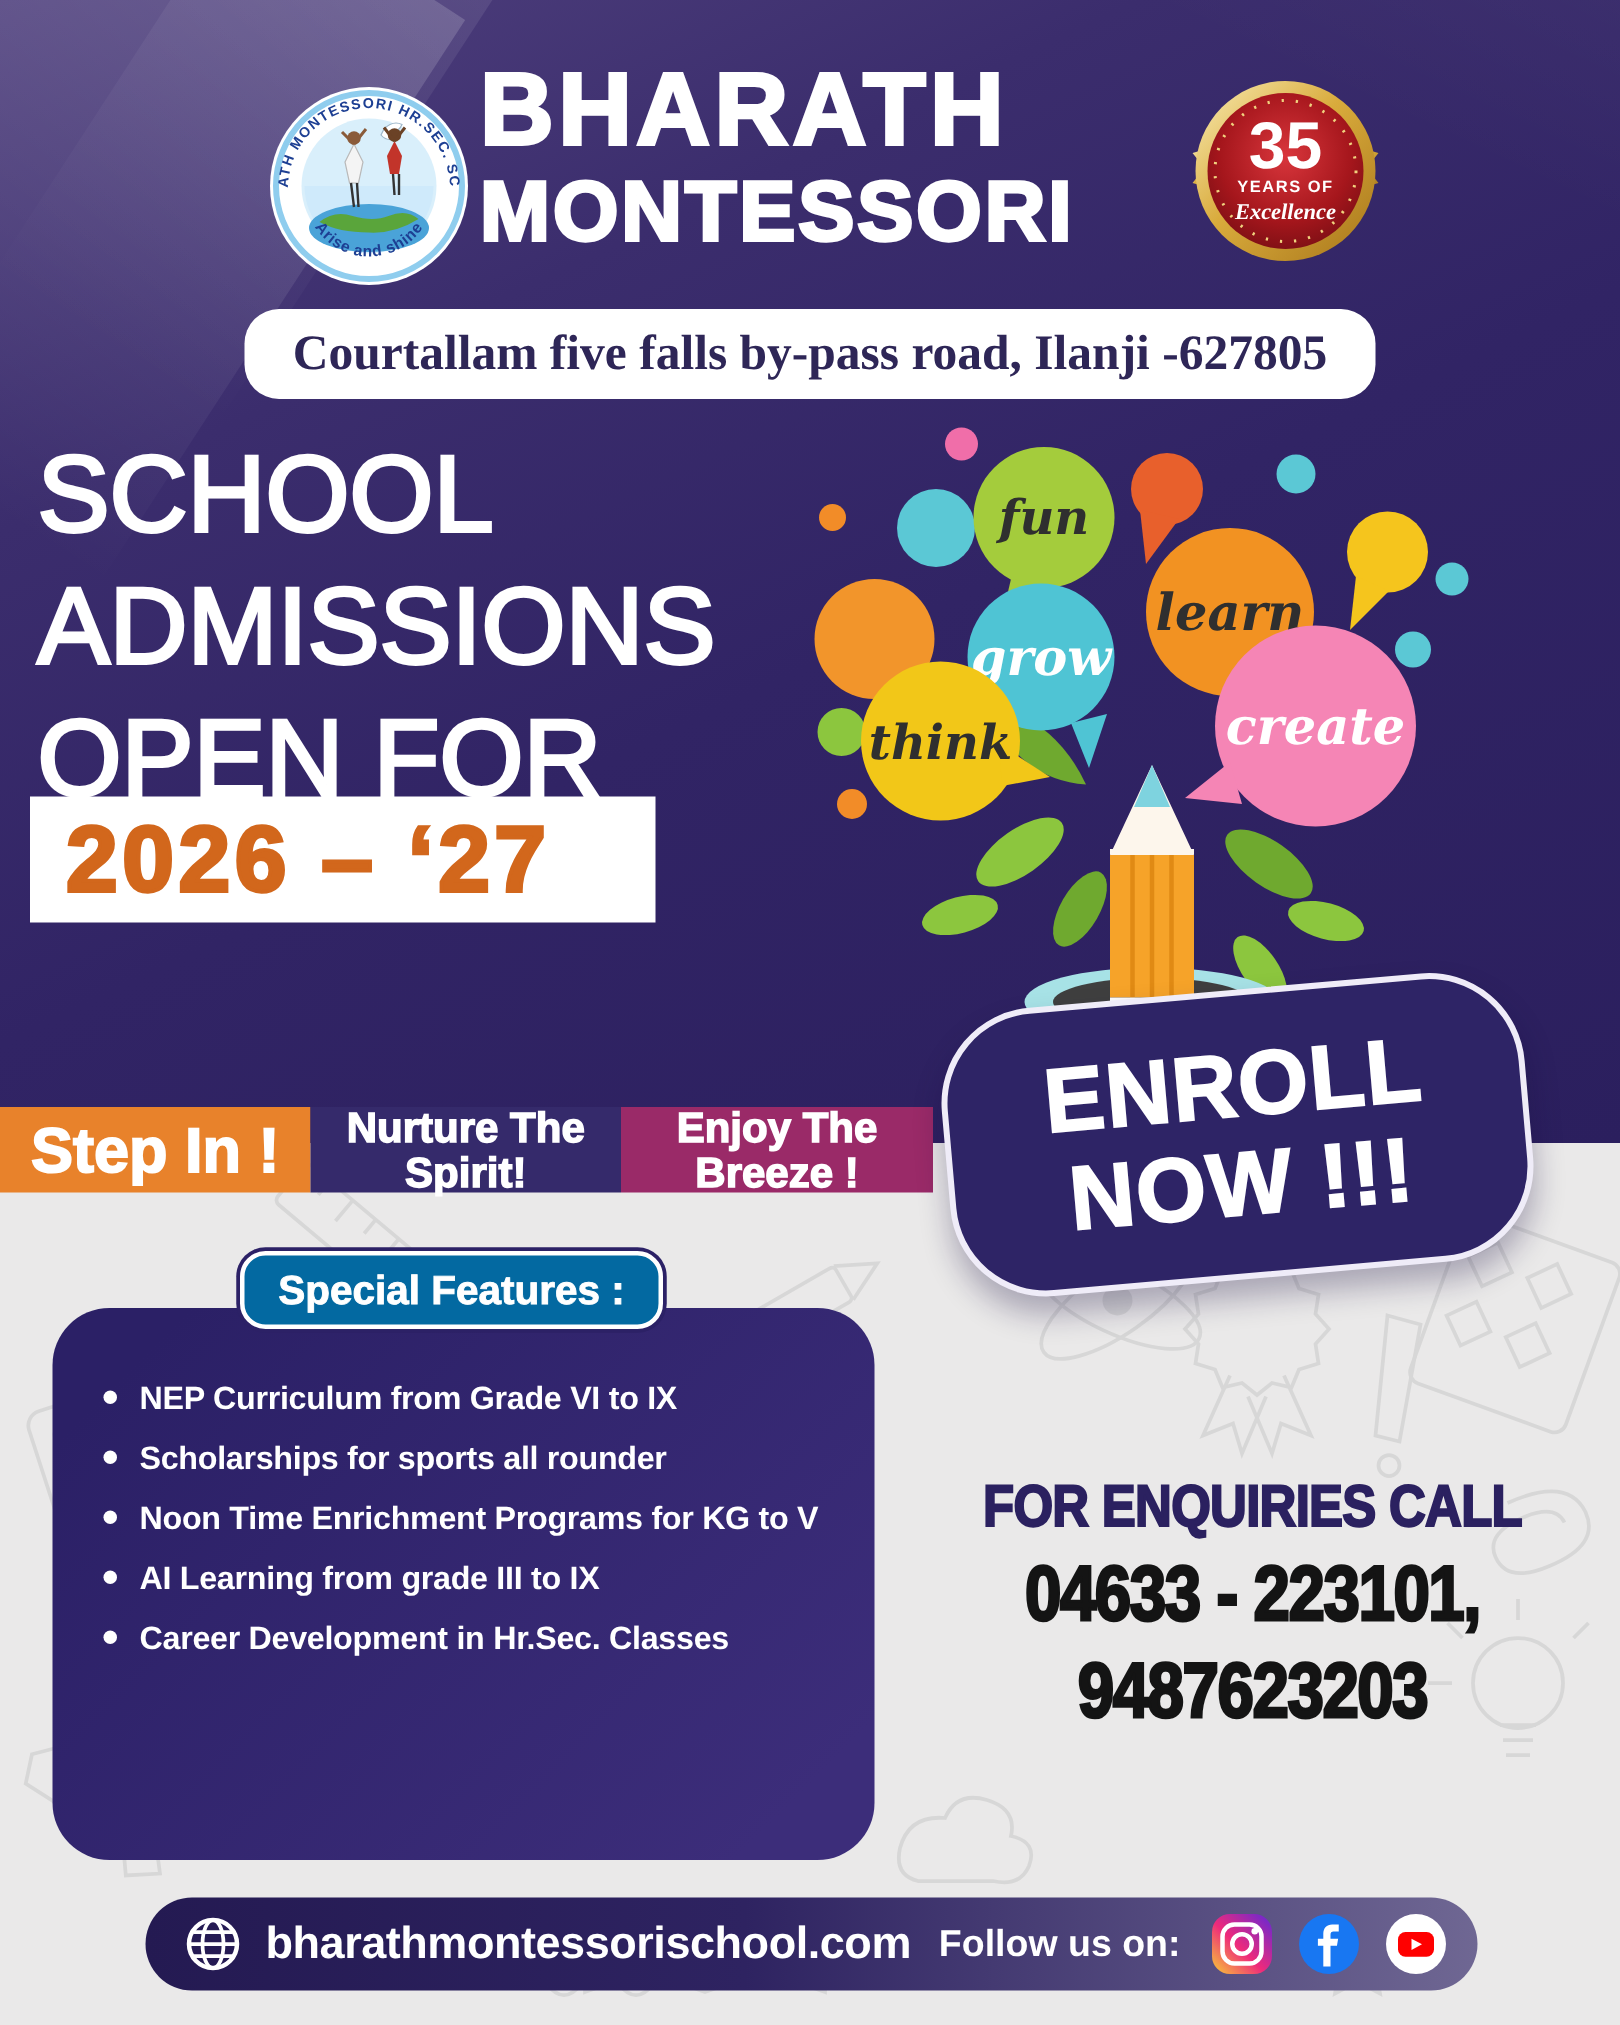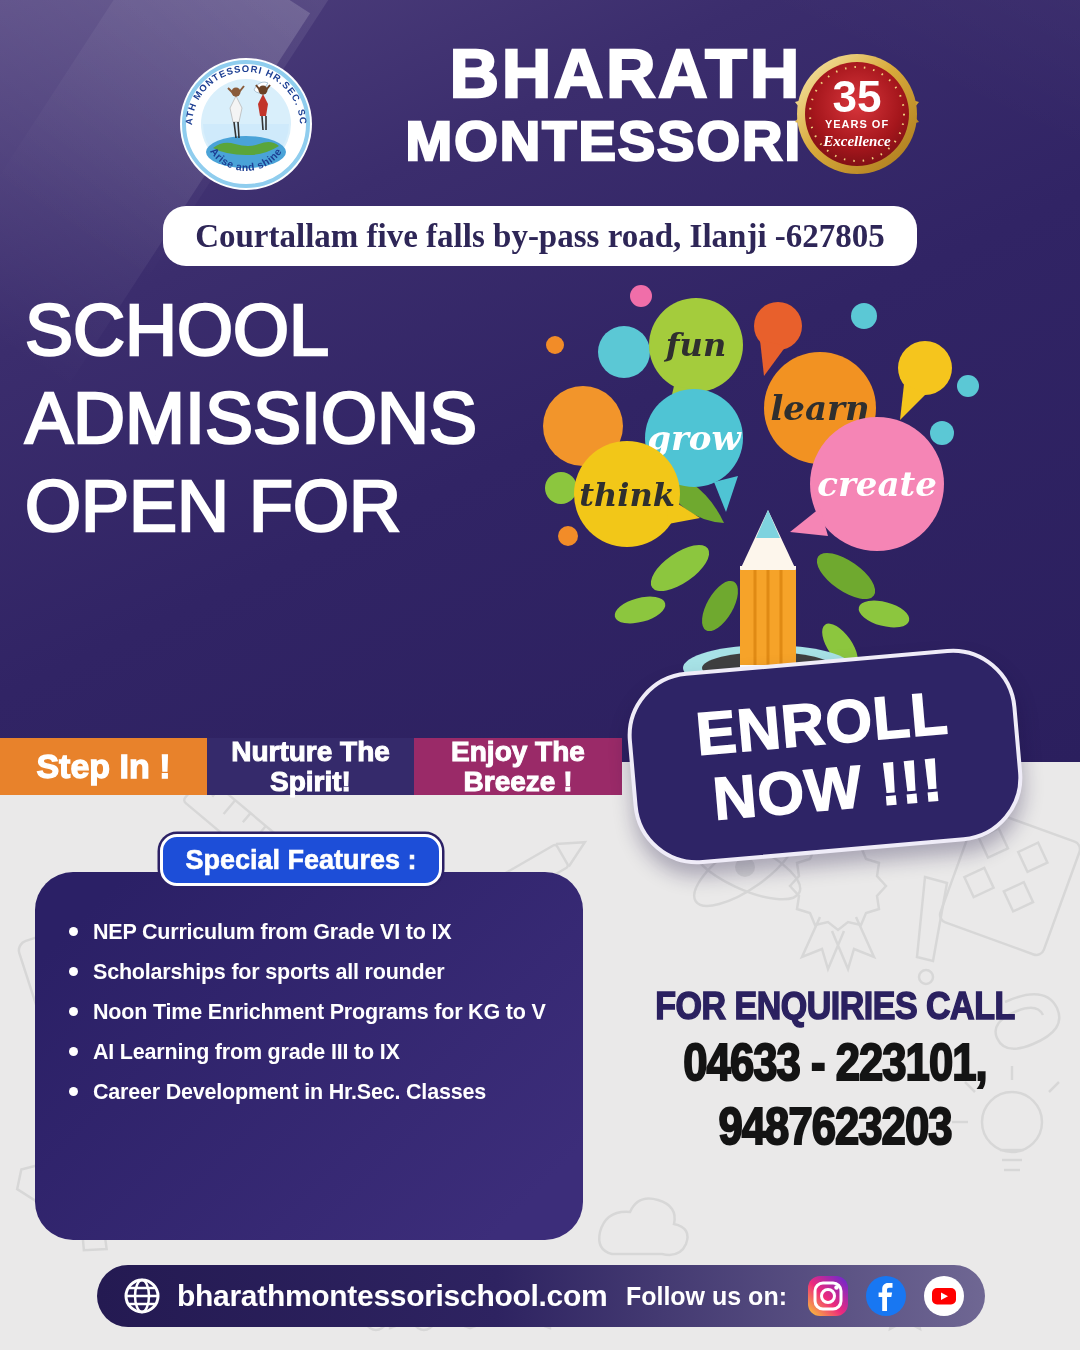--- a/index.html
+++ b/index.html
@@ -11,59 +11,59 @@
        background:linear-gradient(155deg,#51427f 0%,#3b2d6d 28%,#312465 55%,#2b1f5e 100%);}
   .ray{position:absolute;pointer-events:none;}
   .ray1{left:-140px;top:-120px;width:300px;height:640px;transform:rotate(33deg);
         background:linear-gradient(to bottom,rgba(255,255,255,.16),rgba(255,255,255,0) 70%);}
   .ray2{left:40px;top:-140px;width:180px;height:560px;transform:rotate(33deg);
         background:linear-gradient(to bottom,rgba(255,255,255,.10),rgba(255,255,255,0) 70%);}
   .ray3{left:620px;top:-200px;width:700px;height:500px;transform:rotate(25deg);
         background:linear-gradient(to bottom,rgba(255,255,255,.05),rgba(255,255,255,0) 60%);}
 
   .logo{position:absolute;left:178px;top:56px;width:136px;height:136px;}
-  .school-title{position:absolute;left:336px;top:36px;width:466px;text-align:right;color:#fff;}
+  .school-title{position:absolute;left:320px;top:36px;width:466px;text-align:left;color:#fff;}
   .school-title .t1{font-size:68px;font-weight:900;letter-spacing:3px;line-height:74px;-webkit-text-stroke:2.5px #fff;}
   .school-title .t2{font-size:56px;font-weight:900;letter-spacing:2px;line-height:62px;-webkit-text-stroke:2.5px #fff;}
   .badge{position:absolute;left:793px;top:46px;width:128px;height:136px;}
 
   .address-pill{position:absolute;left:163px;top:206px;width:754px;height:60px;background:#fff;
     border-radius:23px;display:flex;align-items:center;justify-content:center;
     font-family:"Liberation Serif",serif;font-weight:700;font-size:33px;color:#2e2657;}
 
   .headline{position:absolute;left:25px;top:286px;color:#fff;font-weight:400;
     font-size:72px;line-height:88px;letter-spacing:0;-webkit-text-stroke:2.5px #fff;}
   .year-box{position:absolute;left:20px;top:531px;width:417px;height:84px;background:#fff;
     display:flex;align-items:center;padding-left:24px;box-sizing:border-box;}
   .year-box .yr{font-size:62px;font-weight:900;color:#d2671c;-webkit-text-stroke:2.5px #d2671c;letter-spacing:3px;}
 
   .illustration{position:absolute;left:528px;top:268px;width:552px;height:446px;}
   .bubble-word{font-family:"DejaVu Serif",serif;font-style:italic;font-weight:700;}
 
   .taglines{position:absolute;left:0;top:738px;width:622px;height:57px;display:flex;z-index:3;}
   .tag{height:100%;display:flex;align-items:center;justify-content:center;text-align:center;
        color:#fff;font-weight:900;}
-  .tag1{width:207px;background:#e8822b;font-size:34px;-webkit-text-stroke:1.3px #fff;}
+  .tag1{width:207px;background:#e8822b;font-size:42px;-webkit-text-stroke:1.3px #fff;}
   .tag2{width:208px;background:#9a2a68;font-size:28px;line-height:30px;-webkit-text-stroke:1px #fff;}
   .tag3{width:207px;background:#352a6b;font-size:28px;line-height:30px;-webkit-text-stroke:1px #fff;}
 
   
   .bottom{position:absolute;left:0;top:762px;width:1080px;height:588px;background:#eae9e9;}
   .doodles{position:absolute;left:0;top:0;width:1080px;height:588px;opacity:.55;}
 
   .enroll{position:absolute;left:630px;top:660px;width:382px;height:185px;z-index:5;
     transform:rotate(-5deg);background:#2e2466;border:4px solid #efecf8;border-radius:64px;
     display:flex;flex-direction:column;align-items:center;justify-content:center;
     color:#fff;font-weight:900;font-size:60px;line-height:66px;letter-spacing:1px;
     -webkit-text-stroke:1.5px #fff;box-shadow:0 12px 20px rgba(20,10,60,.3);cursor:pointer;}
 
   .features-card{position:absolute;left:35px;top:872px;width:548px;height:368px;z-index:4;
     border-radius:38px;background:linear-gradient(135deg,#2b2066 10%,#3c2d7a 90%);}
   .features-title{position:absolute;left:160px;top:834px;width:276px;height:46px;z-index:6;
-    background:#1d4ed8;border:3.5px solid #fff;border-radius:17px;box-shadow:0 0 0 2.5px #2c2166;
+    background:#0369a1;border:3.5px solid #fff;border-radius:17px;box-shadow:0 0 0 2.5px #2c2166;
     display:flex;align-items:center;justify-content:center;color:#fff;font-weight:800;font-size:27px;
     -webkit-text-stroke:.6px #fff;}
   .features-card ul{list-style:none;margin:0;padding:46px 24px 0 34px;}
   .features-card li{display:flex;gap:15px;margin-bottom:12px;color:#fff;font-weight:700;
     font-size:21.5px;line-height:28px;letter-spacing:-.2px;}
   .features-card .dot{flex:0 0 auto;width:9px;height:9px;border-radius:50%;background:#fff;margin-top:9px;}
 
   .enquiries{position:absolute;left:612px;top:986px;width:446px;text-align:center;z-index:4;}
   .enq-h{color:#2b2160;font-weight:900;font-size:34px;letter-spacing:-.5px;
          -webkit-text-stroke:1.3px #2b2160;transform:scale(1.0,1.15);}
@@ -144,20 +144,23 @@
 
     <div class="address-pill">
       <span>Courtallam five falls by-pass road, Ilanji -627805</span>
     </div>
 
     <div class="headline">
       <div>SCHOOL</div>
       <div>ADMISSIONS</div>
       <div>OPEN FOR</div>
     </div>
+    <div class="year-box">
+      <span class="yr">2026 – ‘27</span>
+    </div>
 
     <svg class="illustration" viewBox="0 0 552 446">
 
       <circle cx="113" cy="28" r="11" fill="#f06ea9"></circle>
       <circle cx="27" cy="77" r="9" fill="#f28c28"></circle>
       <circle cx="336" cy="48" r="13" fill="#5bc8d5"></circle>
       <circle cx="440" cy="118" r="11" fill="#5bc8d5"></circle>
       <circle cx="414" cy="165" r="12" fill="#5bc8d5"></circle>
       <circle cx="33" cy="220" r="16" fill="#8cc63e"></circle>
       <circle cx="40" cy="268" r="10" fill="#f28c28"></circle>

